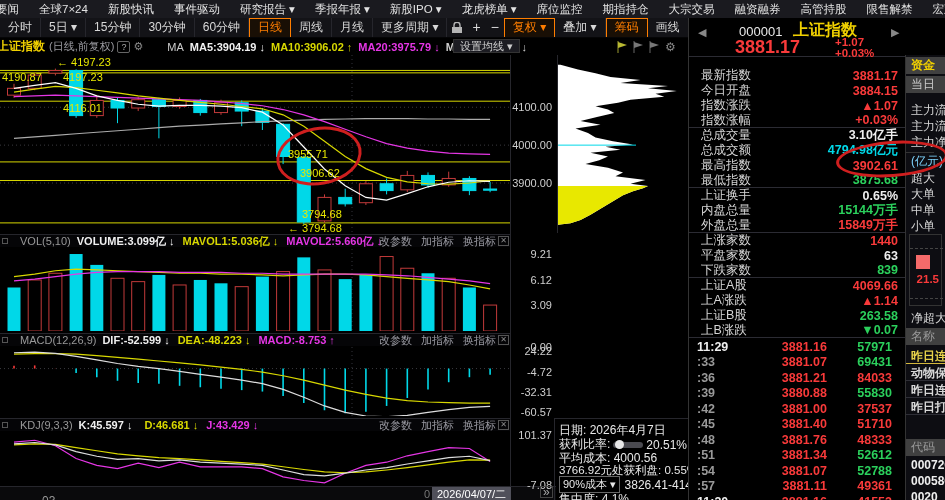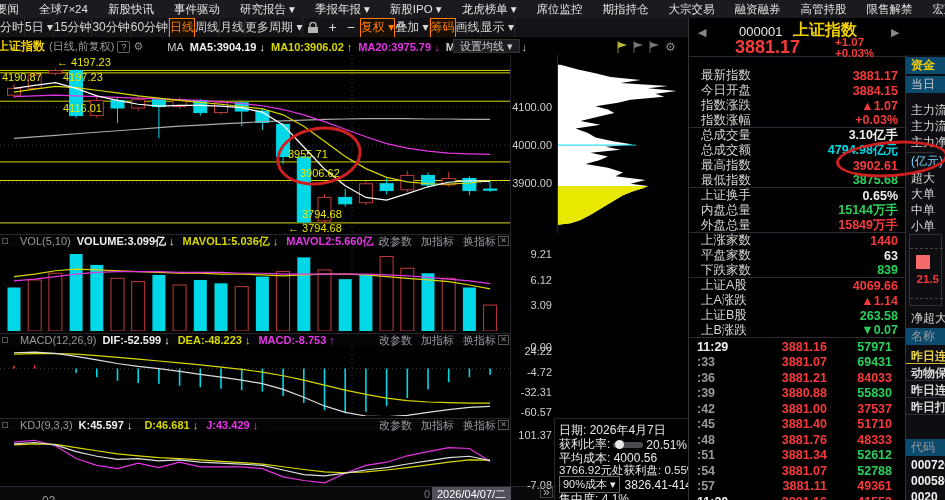--- a/index.html
+++ b/index.html
@@ -10,21 +10,21 @@
   body{background:#000;font-family:"Liberation Sans",sans-serif;}
   #app{position:relative;width:945px;height:500px;background:#000;overflow:hidden;color:#ddd;}
   .abs{position:absolute;}
   .r{color:var(--red);} .g{color:var(--green);} .w{color:#eee;} .c{color:var(--cyan);}
   
   #menu-bar{left:0;top:0;width:945px;height:18px;background:#1a1a1f;display:flex;align-items:center;font-size:11.5px;color:#e3e3e3;white-space:nowrap;overflow:hidden;}
   #menu-bar .mi{padding:0 10px;cursor:default;}
   #menu-bar .mi:first-child{margin-left:-14px;}
   
   #toolbar{left:0;top:18px;width:690px;height:20px;background:#131317;display:flex;align-items:center;font-size:12px;color:#d8d8d8;overflow:hidden;border-bottom:1px solid #050506;}
-  .tb{height:20px;line-height:19px;padding:0 0;border-right:1px solid #26262c;white-space:nowrap;}
+  .tb{height:20px;line-height:19px;padding:0 8px;border-right:1px solid #26262c;white-space:nowrap;}
   .tb.active{border:1px solid #ff7e00;color:#ff7e00;line-height:17px;background:#190f05;}
   .tb.orange{border:1px solid #ff7e00;color:#ff7e00;line-height:17px;background:#190f05;}
   .tb.noborder{border-right:none;padding:0 5px;}
   
   #chart-header{left:0;top:38px;width:688px;height:17px;display:flex;align-items:center;font-size:11px;color:#bbb;white-space:nowrap;overflow:hidden;}
   #chart-header .sym{color:var(--gold);font-weight:bold;font-size:12px;margin-left:-3px;}
   #chart-header .qbox{border:1px solid #666;color:#aaa;font-size:9px;padding:0 3px;margin:0 3px;border-radius:2px;}
   .ma-item{margin-right:6px;font-weight:bold;}
   
   .phead{left:0;width:510px;height:13px;display:flex;align-items:center;font-size:11px;color:#999;border-top:1px solid #26262c;background:#050507;white-space:nowrap;}
@@ -43,21 +43,21 @@
   .qrow .lb{padding-left:12px;color:#d6d6d6;}
   .qrow .vl{margin-left:auto;padding-right:8px;font-weight:bold;}
   .qrow.sep{border-bottom:1px solid var(--line);}
   .trow{position:absolute;left:0;width:217px;height:15px;display:flex;align-items:center;font-size:12.5px;font-weight:bold;}
   .trow .tt{width:46px;padding-left:8px;color:#999;}
   .trow .tp{width:92px;text-align:right;color:var(--red);}
   .trow .tv{flex:1;text-align:right;padding-right:14px;}
   
   #right-col{left:905px;top:55px;width:40px;height:445px;background:#0d0d12;border-left:1px solid #333;overflow:hidden;}
   .rc{position:absolute;left:0;width:60px;font-size:12px;color:#d8d8d8;white-space:nowrap;padding-left:5px;}
-  .rc.hdr{background:#0c4a6e;width:40px;height:17px;line-height:17px;color:#999;}
+  .rc.hdr{background:#404040;width:40px;height:17px;line-height:17px;color:#999;}
   .ellipse{position:absolute;border:3px solid #cf1f1f;border-radius:50%;pointer-events:none;}
   .chip-row{position:absolute;font-size:12px;color:#e8e8e8;white-space:nowrap;}
   .datechip{background:#50505a;color:#fff;padding:0 5px;font-size:11px;}
 </style>
 </head>
 <body>
 
 <div id="app">
 
   <div id="menu-bar" class="abs">

